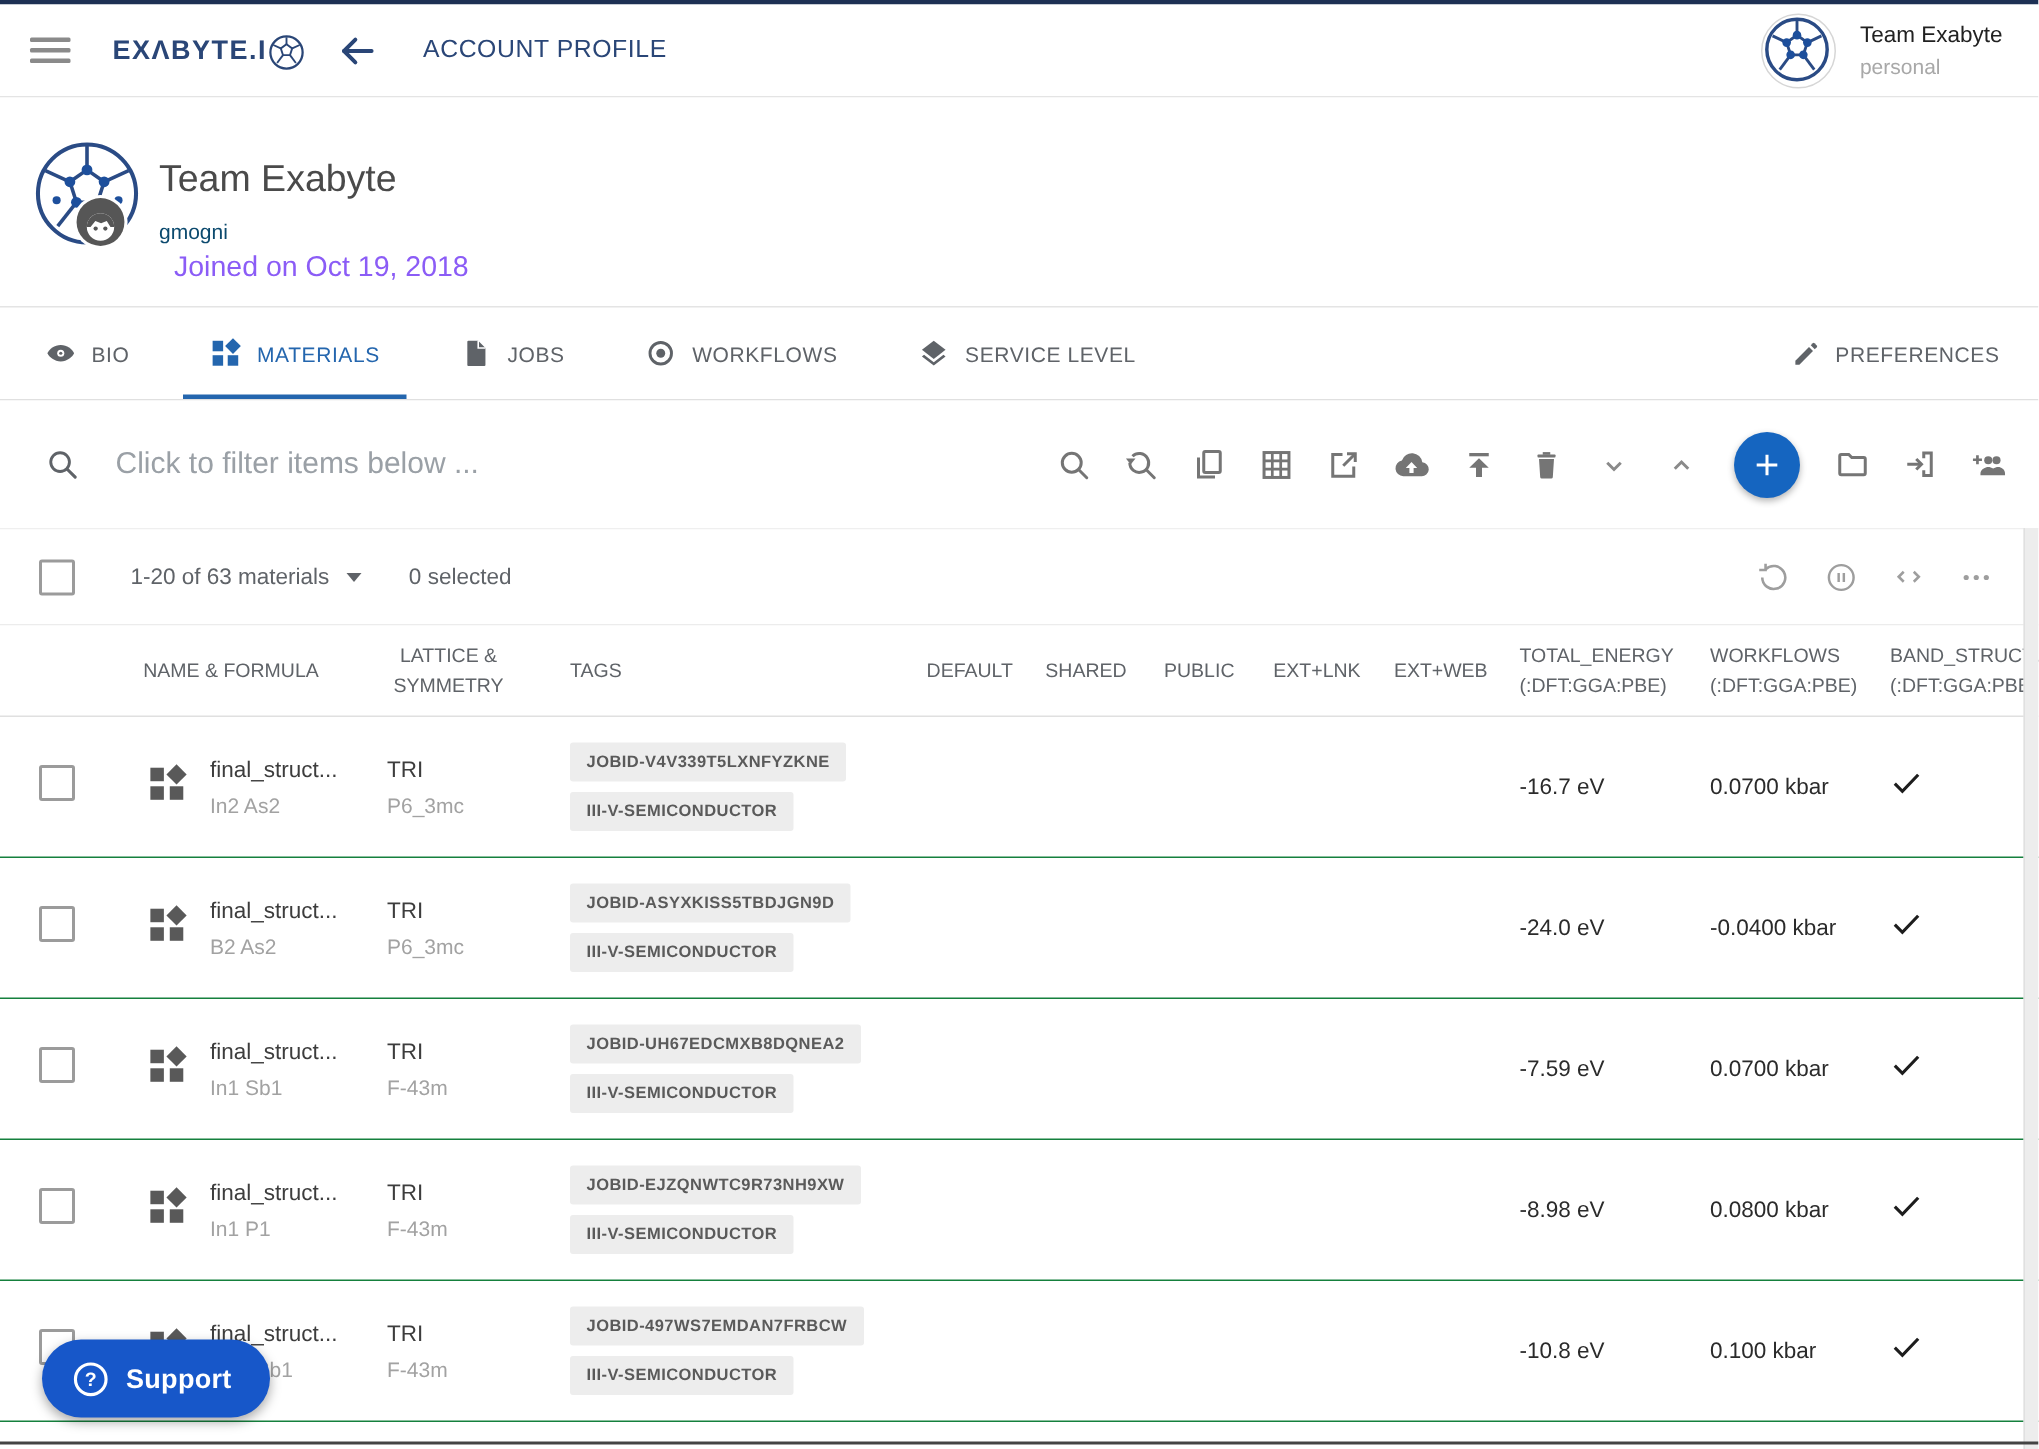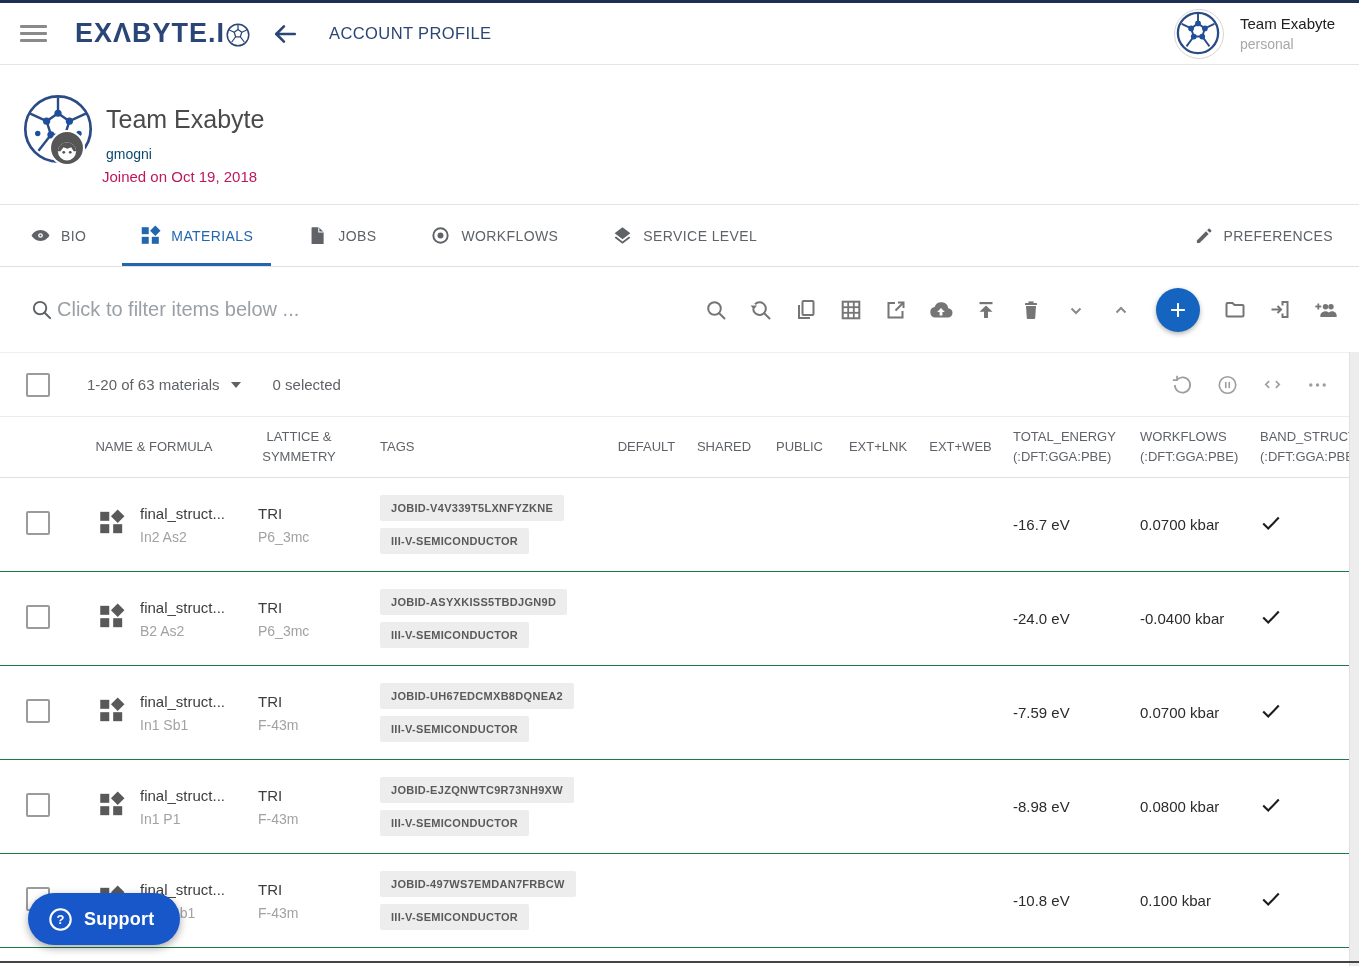--- a/index.html
+++ b/index.html
@@ -7,49 +7,49 @@
     width:1359px;height:966px;position:relative;overflow:hidden;
     background:#fff;font-family:"Liberation Sans","DejaVu Sans",sans-serif;
     -webkit-font-smoothing:antialiased;
   }
   .topstrip{height:3px;background:#1d3054;}
   
   .topbar{height:61px;display:flex;align-items:center;border-bottom:1px solid #e4e4e4;background:#fff;}
   .hamburger{width:27px;margin-left:20px;cursor:pointer;}
   .hamburger div{height:3px;background:#8a8a8a;margin:4px 0;border-radius:1px;}
   .logo{display:flex;align-items:center;margin-left:28px;cursor:pointer;}
-  .logo-text{font-size:27px;font-weight:bold;color:#2a4677;letter-spacing:1px;}
+  .logo-text{font-size:18px;font-weight:bold;color:#2a4677;letter-spacing:1px;}
   .logo-ball{margin-left:1px;margin-top:2px;}
   .back-arrow{margin-left:22px;cursor:pointer;display:flex;align-items:center;}
   .page-title{margin-left:31px;font-size:16.5px;font-weight:500;color:#2a4677;letter-spacing:.4px;}
   .topbar-right{margin-left:auto;display:flex;align-items:center;margin-right:24px;}
   .topbar-avatar{width:48px;height:48px;border-radius:50%;border:1px solid #d6d6d6;overflow:hidden;background:#fff;cursor:pointer;}
   .topbar-user{margin-left:16px;}
   .topbar-user .nm{font-size:15px;color:#212121;}
   .topbar-user .tp{font-size:14px;color:#a8a8a8;margin-top:4px;}
   
   .profile{height:139px;border-bottom:1px solid #e4e4e4;position:relative;background:#fff;}
   .profile-avatar{position:absolute;left:22px;top:28px;width:72px;height:72px;}
   .face-badge{position:absolute;left:48px;top:64px;width:38px;height:38px;}
   .profile-name{position:absolute;left:106px;top:40px;font-size:25px;color:#4a4a4a;}
   .profile-username{position:absolute;left:106px;top:81px;font-size:14px;color:#0c4a6e;}
-  .profile-joined{position:absolute;left:102px;top:103px;font-size:15px;color:#be185d;}
+  .profile-joined{position:absolute;left:116px;top:103px;font-size:19px;color:#8b5cf6;}
   
   .tabbar{height:61px;border-bottom:1px solid #e0e0e0;display:flex;align-items:center;background:#fff;}
   .tab{display:flex;align-items:center;gap:10px;height:61px;padding:0 18px;cursor:pointer;position:relative;
        font-size:14px;font-weight:500;letter-spacing:.4px;color:#5f6368;}
   .tab svg{flex:none;}
   .tab.active{color:#2466ae;}
   .tab.active .underline{position:absolute;left:0;right:0;bottom:0;height:3px;background:#2466ae;}
   .tab-spacer{flex:1;}
   .tab.pref{margin-right:8px;}
   
   .filterbar{height:85px;display:flex;align-items:center;border-bottom:1px solid #efefef;background:#fff;}
   .filter-search-icon{margin-left:30px;flex:none;}
-  .filter-input{border:none;outline:none;margin-left:2px;font-size:20px;color:#5f6368;width:480px;
+  .filter-input{border:none;outline:none;margin-left:22px;font-size:20px;color:#5f6368;width:480px;
                 font-family:inherit;background:transparent;}
   .filter-input::placeholder{color:#9aa0a6;opacity:1;}
   .toolbar{margin-left:auto;display:flex;align-items:center;gap:21px;margin-right:22px;}
   .tool-btn{width:24px;height:24px;cursor:pointer;display:flex;align-items:center;justify-content:center;}
   .fab{width:44px;height:44px;border-radius:50%;background:#1565c0;display:flex;align-items:center;justify-content:center;
        cursor:pointer;box-shadow:0 2px 5px rgba(0,0,0,.3);margin:0 2px;}
   
   .controls{height:63px;display:flex;align-items:center;border-bottom:1px solid #ececec;background:#fff;padding-left:26px;}
   .checkbox{width:20px;height:20px;border:2px solid #9b9b9b;border-radius:2px;background:#fff;display:inline-block;cursor:pointer;flex:none;}
   .range-label{margin-left:37px;font-size:15px;color:#5f6368;cursor:pointer;display:flex;align-items:center;}

